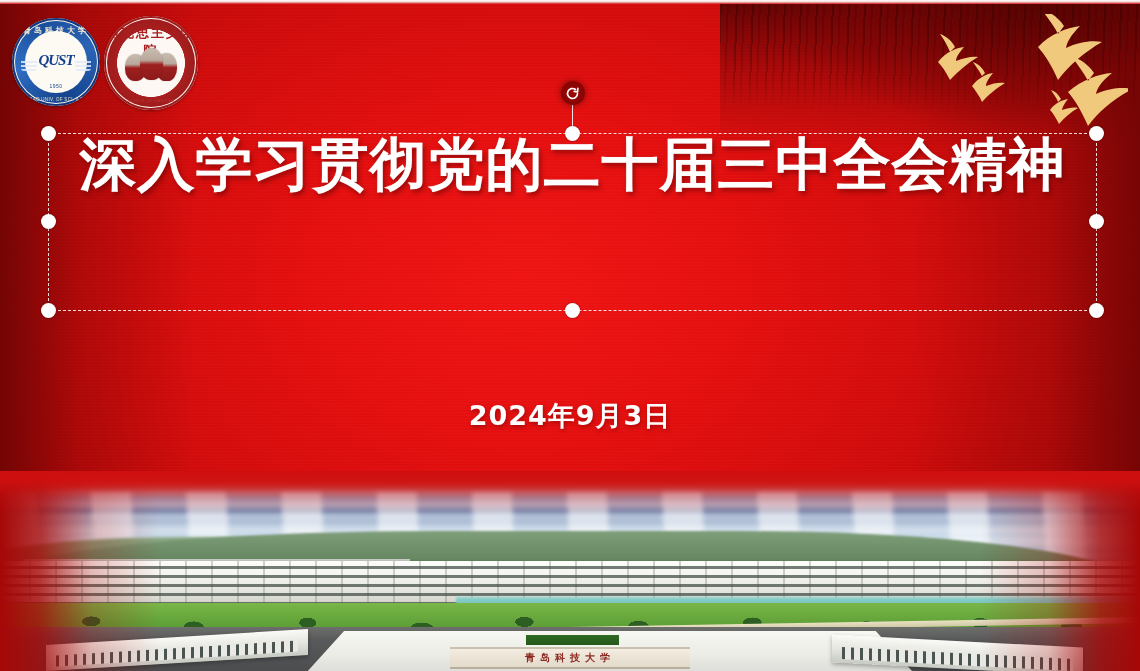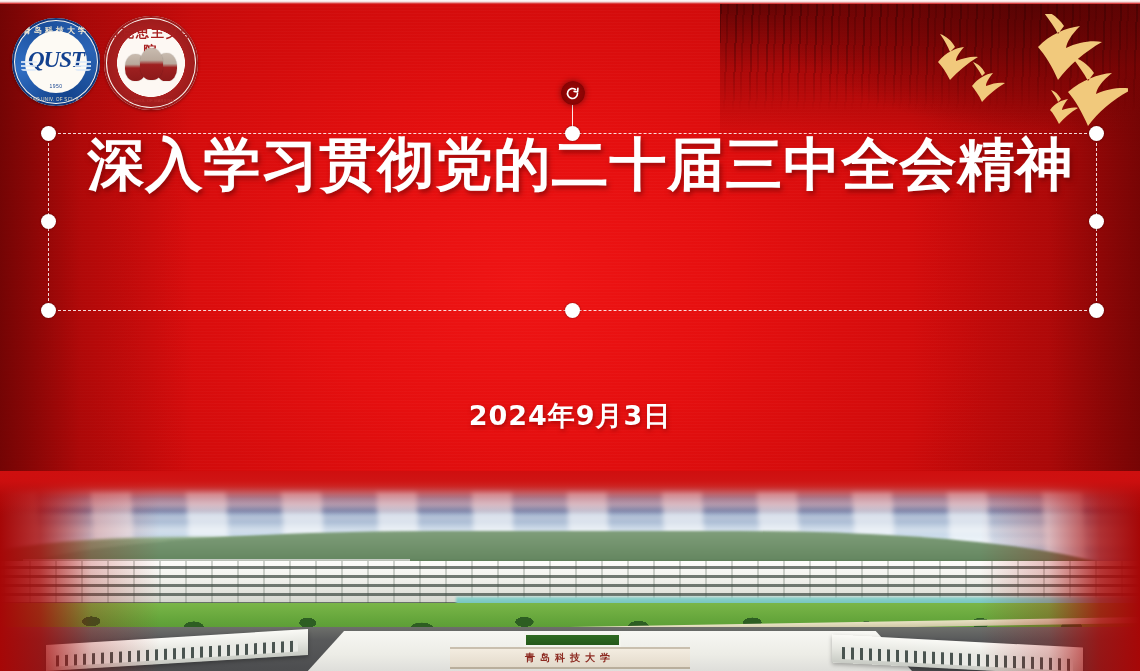--- a/index.html
+++ b/index.html
@@ -60,21 +60,21 @@
   .logo-qust{ width:88px; height:88px; background:#fbf7ef;
     box-shadow:0 0 0 2px #12377c inset, 0 1px 3px rgba(0,0,0,.35); overflow:hidden; }
   .logo-qust .ring{
     position:absolute; inset:3px; border-radius:50%;
     background:conic-gradient(from 200deg,#1b4f9c 0deg,#2f6ec4 60deg,#1b4f9c 140deg,#2a63b5 230deg,#14458e 320deg,#1b4f9c 360deg);
   }
   .logo-qust .inner{
     position:absolute; inset:13px; border-radius:50%; background:#fdfaf4;
     display:flex; align-items:center; justify-content:center;
     font-family:"Liberation Serif",serif; font-weight:bold; font-style:italic;
-    color:#13418f; font-size:23px; letter-spacing:-1px; padding-bottom:4px;
+    color:#13418f; font-size:15px; letter-spacing:-1px; padding-bottom:4px;
   }
   .logo-qust .ctext{
     position:absolute; left:0; right:0; top:7px; text-align:center;
     color:#f3e9d2; font-size:8px; letter-spacing:3px; font-weight:bold;
   }
   .logo-qust .year{
     position:absolute; left:0; right:0; bottom:17px; text-align:center;
     color:#13418f; font-size:5px; letter-spacing:.5px;
   }
   .logo-qust .etext{
@@ -138,21 +138,21 @@
   .rot-handle{
     position:absolute; left:50%; margin-left:-12px; top:-53px;
     width:24px; height:24px; border-radius:50%;
     background:radial-gradient(circle,#9d0606 0%,#8a0404 60%,#7a0303 100%);
     display:flex; align-items:center; justify-content:center;
     box-shadow:0 0 6px rgba(0,0,0,.45);
   }
 
   
   .title-wrap{
-    position:absolute; left:56px; top:133px; width:1049px; height:178px;
+    position:absolute; left:48px; top:133px; width:1049px; height:178px;
     display:flex; flex-direction:column; align-items:center; justify-content:flex-start;
     z-index:18;
     gap:12px;
   }
   .title-line{
     color:#ffffff; font-weight:bold; font-size:57px; line-height:1.09;
     letter-spacing:1px; white-space:nowrap;
     font-family:"DejaVu Sans","Liberation Sans",sans-serif;
     text-shadow:2px 3px 5px rgba(90,0,0,.55), 0 0 1px rgba(255,255,255,.4);
   }

